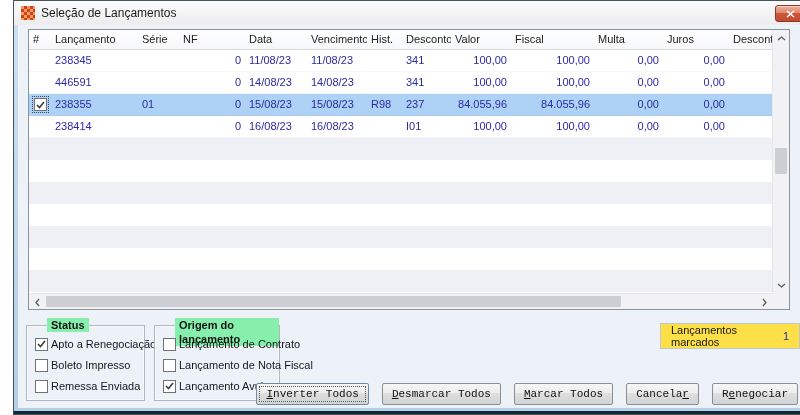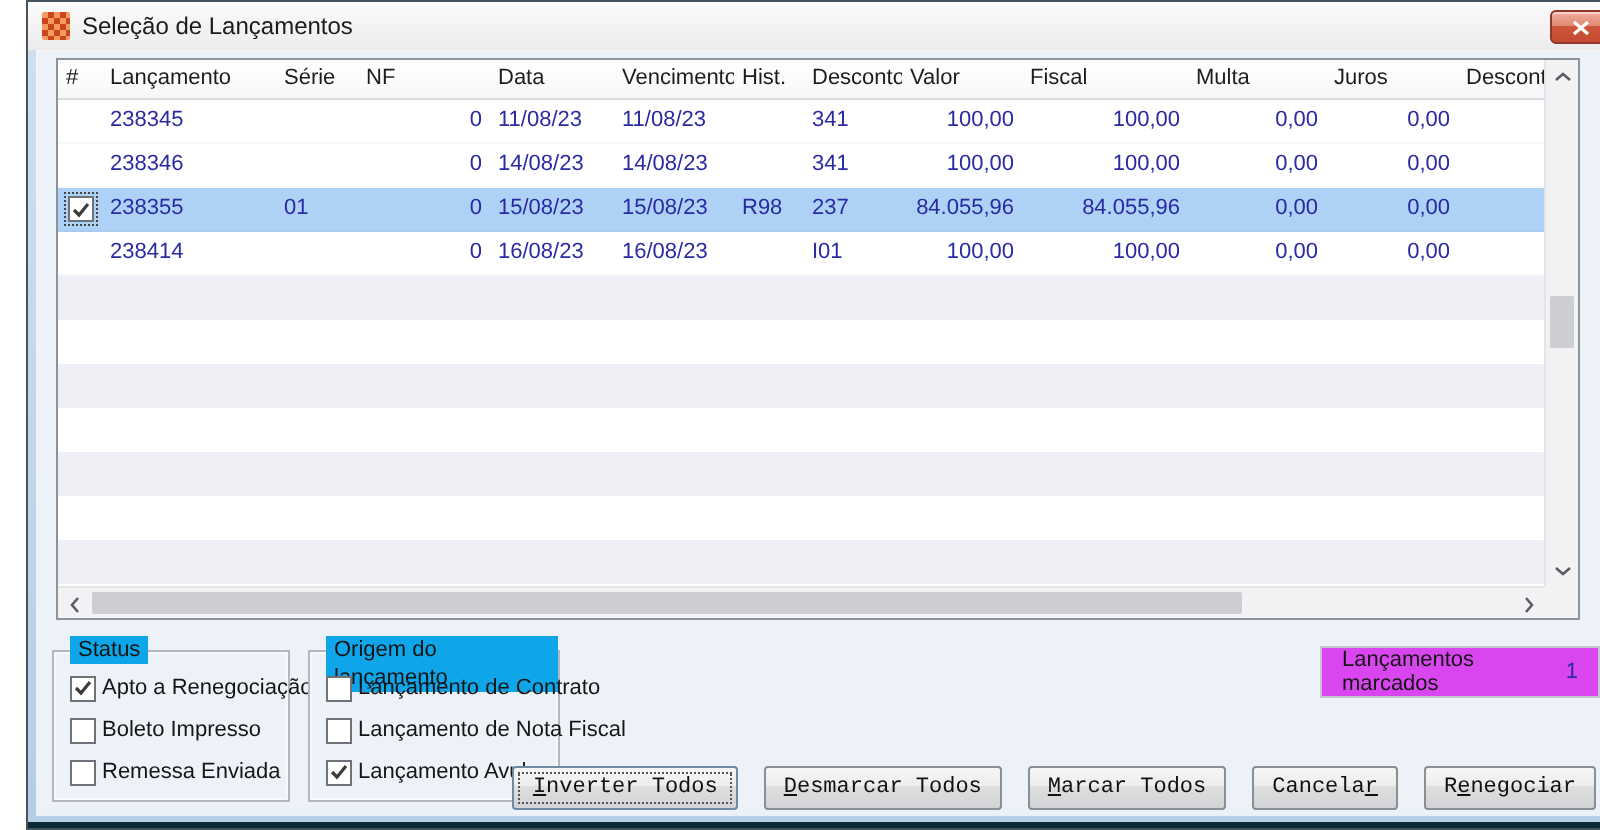--- a/index.html
+++ b/index.html
@@ -79,32 +79,32 @@
   .hscroll .left { left:0; top:0; height:16px; width:16px; }
   .hscroll .right { right:0; top:0; height:16px; width:16px; }
   .corner { position:absolute; right:0; bottom:0; width:17px; height:16px; background:#f2f2f4; }
 
   
   .groupbox {
     position:absolute; border:1px solid #b3b7c0; background:#edf1f8;
     box-shadow:inset 0 0 0 1px rgba(255,255,255,.6);
   }
   .groupbox .legend {
-    position:absolute; top:-8px; left:8px; background:#0ea5e9; padding:0 4px;
-    font-size:11px; font-weight:normal; color:#141414; line-height:14px;
+    position:absolute; top:-8px; left:20px; background:#86efac; padding:0 4px;
+    font-size:11px; font-weight:bold; color:#141414; line-height:14px;
   }
   .gb-status { left:7px; top:299px; width:119px; height:76px; }
   .gb-origem { left:135px; top:299px; width:126px; height:76px; }
   .chk-row { position:absolute; left:8px; display:flex; align-items:center; gap:3px; height:16px; }
   .chk-label { font-size:11px; color:#161616; white-space:nowrap; }
 
   
   .summary {
     position:absolute; left:641px; top:297px; width:140px; height:26px;
-    background:#d946ef; border:1px solid #c2c6cf;
+    background:#fde047; border:1px solid #c2c6cf;
     display:flex; align-items:center; justify-content:space-between; padding:0 10px;
   }
   .summary .lbl { font-size:11px; color:#161616; }
   .summary .val { font-size:11px; color:#2a2aa2; }
 
   
   .btnrow { position:absolute; right:11px; top:357px; display:flex; gap:13px; }
   .btn {
     height:22px; padding:4px 9px; font-family:Liberation Mono, monospace; font-size:11px; color:#111;
     border:1px solid #8a8f96; border-radius:2px;
@@ -162,21 +162,21 @@
           <div class="tcell">341</div>
           <div class="tcell num">100,00</div>
           <div class="tcell num">100,00</div>
           <div class="tcell num">0,00</div>
           <div class="tcell num">0,00</div>
           <div class="tcell"></div>
         </div>
 
         <div class="trow gcols">
           <div class="tcell cbwrap"></div>
-          <div class="tcell">238346</div>
+          <div class="tcell">446591</div>
           <div class="tcell"></div>
           <div class="tcell num">0</div>
           <div class="tcell">14/08/23</div>
           <div class="tcell">14/08/23</div>
           <div class="tcell"></div>
           <div class="tcell">341</div>
           <div class="tcell num">100,00</div>
           <div class="tcell num">100,00</div>
           <div class="tcell num">0,00</div>
           <div class="tcell num">0,00</div>

